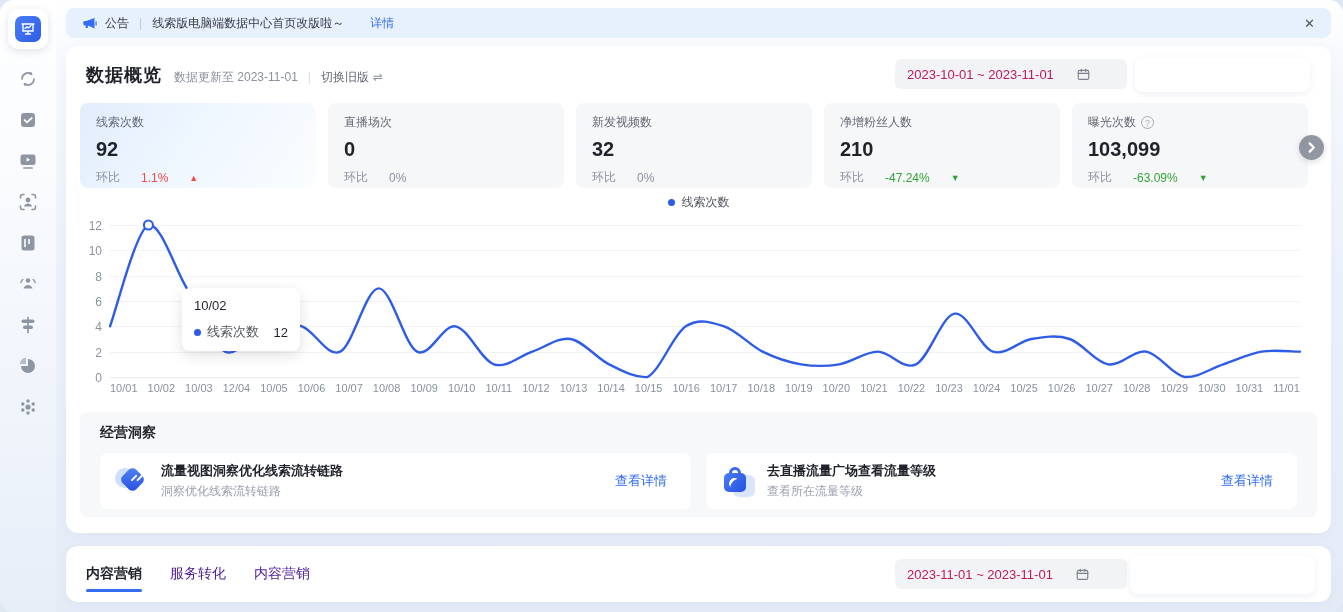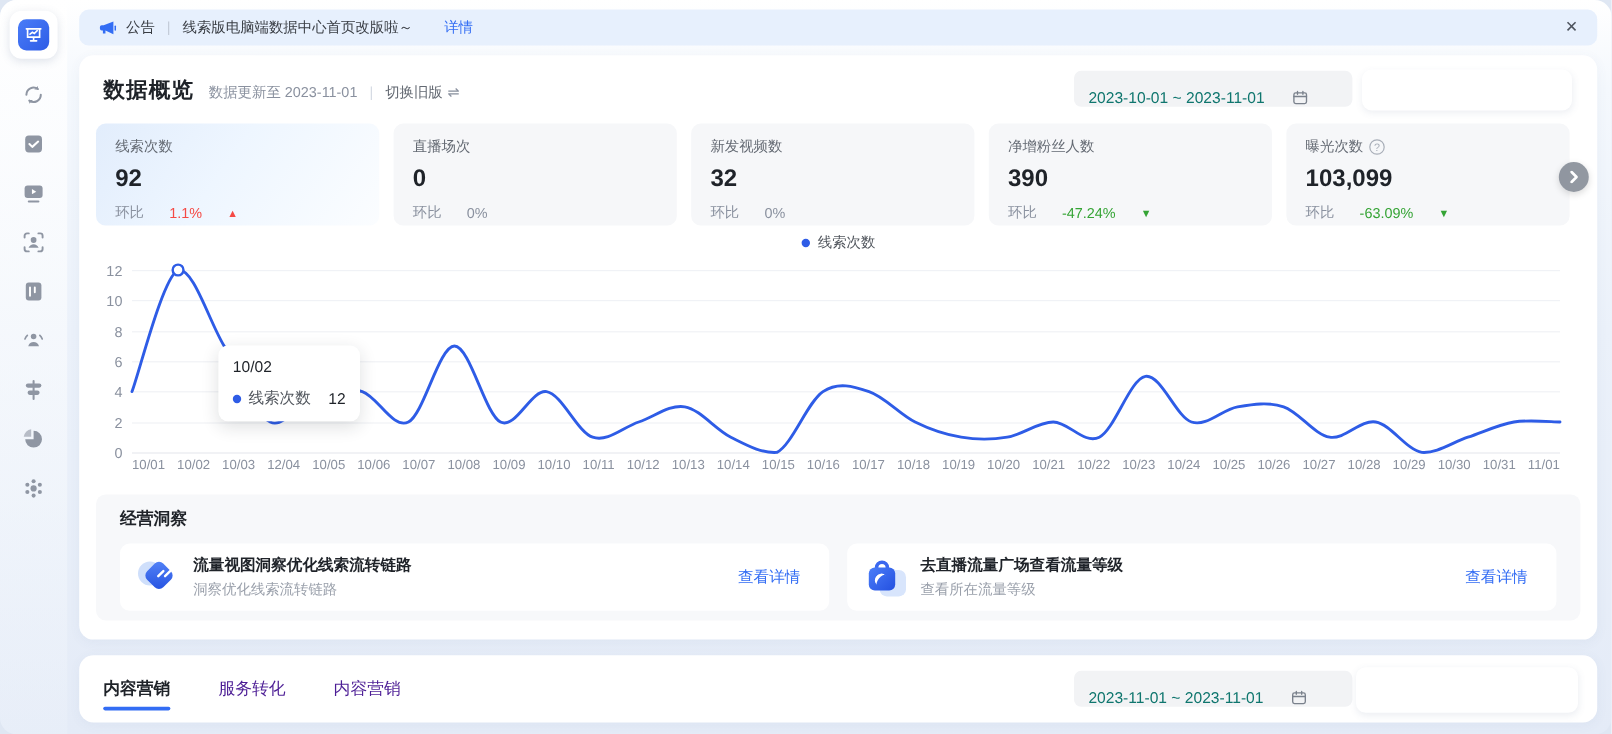--- a/index.html
+++ b/index.html
@@ -51,21 +51,21 @@
   }
   .mc-header { position:absolute; left:20px; top:17px; display:flex; align-items:baseline; }
   .mc-title { font-size:18px; font-weight:bold; color:#1f2329; letter-spacing:1px; }
   .mc-note { font-size:12px; color:#8a919f; margin-left:12px; }
   .mc-sep { font-size:12px; color:#d5dae3; margin:0 10px; }
   .mc-switch { font-size:12px; color:#646a73; cursor:pointer; }
   .mc-switch .swap { color:#8a919f; margin-left:4px; }
 
   .date-pill {
     position:absolute; height:30px; background:#f2f3f5; border-radius:6px;
-    display:flex; align-items:flex-end; padding:0 10px 0 12px; font-size:13px; color:#0f766e; cursor:pointer;
+    display:flex; align-items:center; padding:0 10px 0 12px; font-size:13px; color:#be185d; cursor:pointer;
   }
   .date-pill .cal { margin-left:22px; display:flex; }
   .dp-top { right:204px; top:13px; width:232px; }
   .white-pill {
     position:absolute; background:#fff; border-radius:8px; box-shadow:0 2px 6px rgba(80,100,140,.10); cursor:pointer;
   }
   .wp-top { right:21px; top:12px; width:175px; height:34px; }
 
   
   .stats { position:absolute; left:14px; right:23px; top:57px; display:flex; gap:12px; }
@@ -129,21 +129,21 @@
     background:linear-gradient(135deg,#4a7df8,#2450e0); }
   .icon-bag .handle { position:absolute; left:9px; top:4px; width:12px; height:12px; border:3px solid #3a67ef; border-radius:50%; }
   .icon-bag .moon { position:absolute; left:9px; top:15px; width:11px; height:11px; border-radius:50%;
     border-left:3px solid #fff; transform:rotate(40deg); }
 
   
   .bottom-card {
     position:absolute; left:66px; top:546px; width:1265px; height:56px;
     background:#fff; border-radius:12px; box-shadow:0 2px 10px rgba(70,90,130,.05);
   }
-  .tabs { position:absolute; left:20px; top:0; height:56px; display:flex; align-items:center; gap:40px; }
+  .tabs { position:absolute; left:20px; top:0; height:56px; display:flex; align-items:center; gap:28px; }
   .tab { font-size:14px; color:#4c1d95; cursor:pointer; position:relative; padding:17px 0; }
   .tab.active { color:#1f2329; font-weight:bold; }
   .tab.active::after { content:""; position:absolute; left:0; right:0; bottom:8px; height:3px; border-radius:2px; background:#336df4; }
   .dp-bottom { right:204px; top:13px; width:232px; }
   .wp-bottom { right:16px; top:10px; width:185px; height:38px; }
 </style>
 </head>
 <body>
 
 <div class="page">
@@ -287,21 +287,21 @@
         <div class="stat-compare">
           <span>环比</span>
           <span class="cmp-val">0%</span>
           <span class="trend-arrow"></span>
         </div>
       </div>
       <div class="stat-card">
         <div class="stat-label">
             <span>净增粉丝人数</span>
           </div>
-        <div class="stat-value">390</div>
+        <div class="stat-value">210</div>
         <div class="stat-compare">
           <span>环比</span>
           <span class="cmp-val down">-47.24%</span>
           <span class="trend-arrow down">▼</span>
         </div>
       </div>
       <div class="stat-card">
         <div class="stat-label">
             <span>曝光次数</span>
             <span class="help-icon">?</span>

